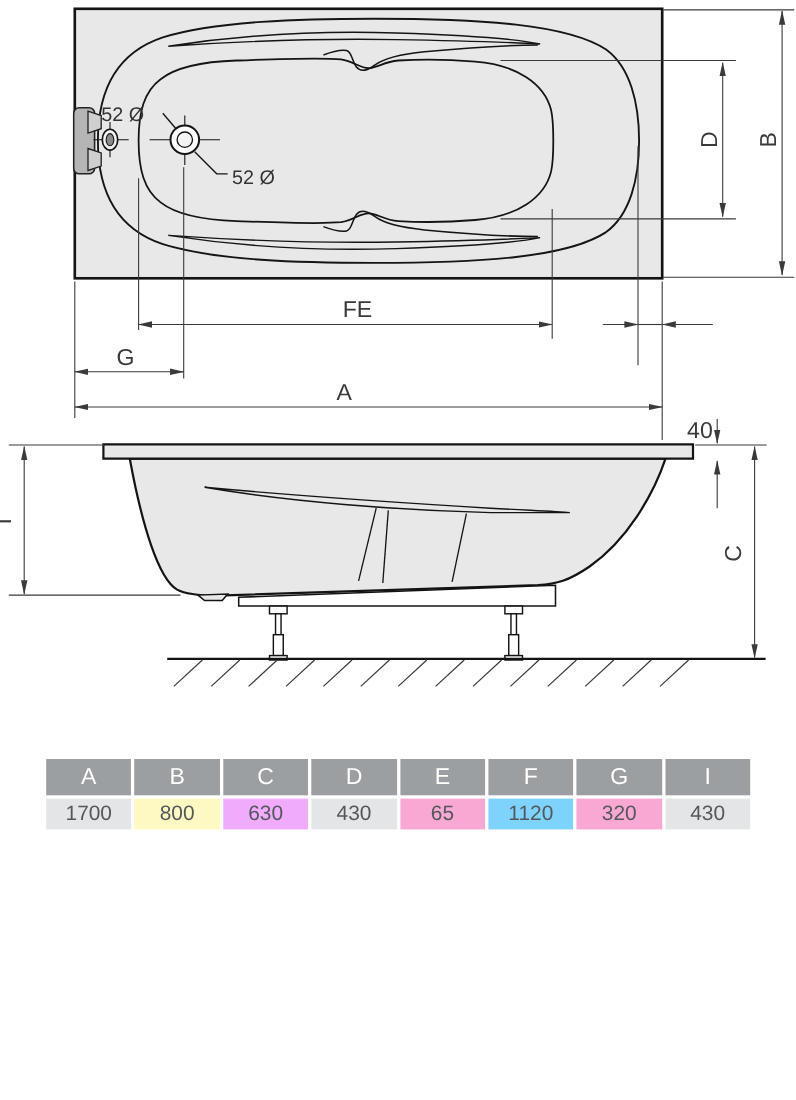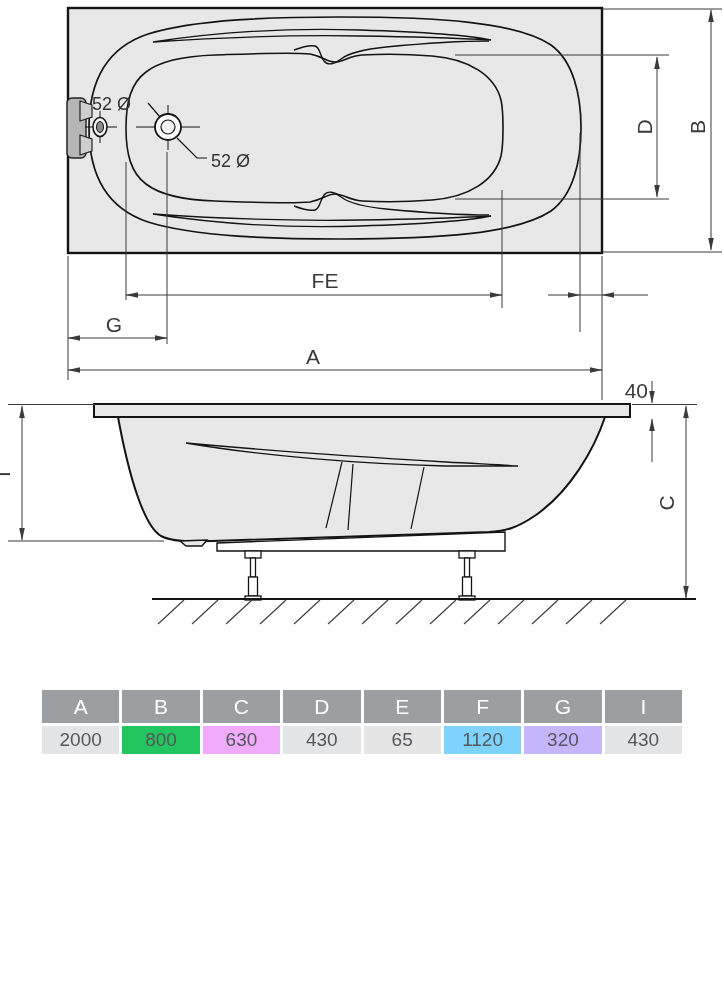--- a/index.html
+++ b/index.html
@@ -167,23 +167,23 @@
 
 <div id="dim-table">
   <div class="th" style="background: rgb(156, 159, 162);">A</div>
   <div class="th" style="background: rgb(156, 159, 162);">B</div>
   <div class="th" style="background: rgb(156, 159, 162);">C</div>
   <div class="th" style="background: rgb(156, 159, 162);">D</div>
   <div class="th" style="background: rgb(156, 159, 162);">E</div>
   <div class="th" style="background: rgb(156, 159, 162);">F</div>
   <div class="th" style="background: rgb(156, 159, 162);">G</div>
   <div class="th" style="background: rgb(156, 159, 162);">I</div>
-  <div class="td" style="background: rgb(228, 229, 230);">2000</div>
-  <div class="td" style="background: #22c55e;">800</div>
+  <div class="td" style="background: rgb(228, 229, 230);">1700</div>
+  <div class="td" style="background: #fef9c3;">800</div>
   <div class="td" style="background: #f0abfc;">630</div>
   <div class="td" style="background: rgb(228, 229, 230);">430</div>
-  <div class="td" style="background: #e5e5e5;">65</div>
+  <div class="td" style="background: #f9a8d4;">65</div>
   <div class="td" style="background: #7dd3fc;">1120</div>
-  <div class="td" style="background: #c4b5fd;">320</div>
+  <div class="td" style="background: #f9a8d4;">320</div>
   <div class="td" style="background: rgb(228, 229, 230);">430</div>
 </div>
 
 </div>
 
 </body></html>

